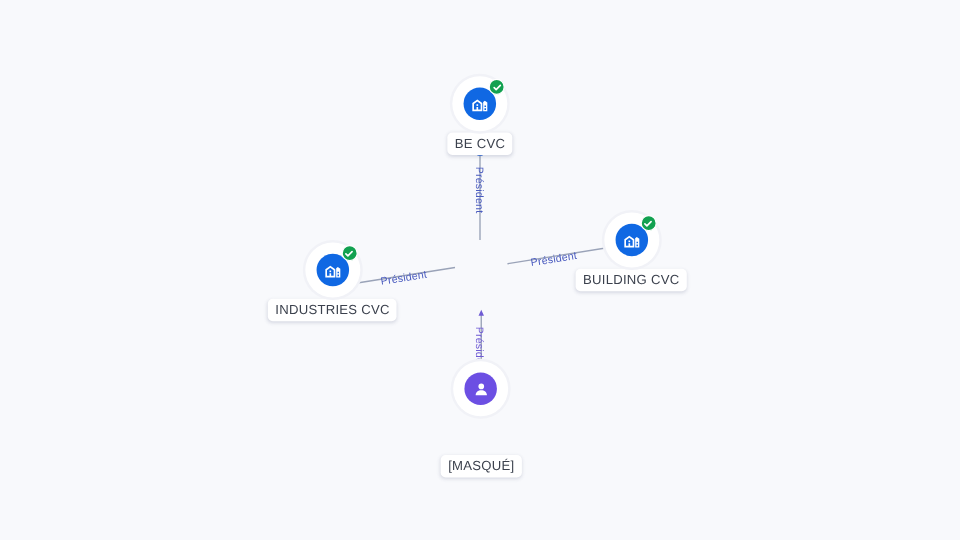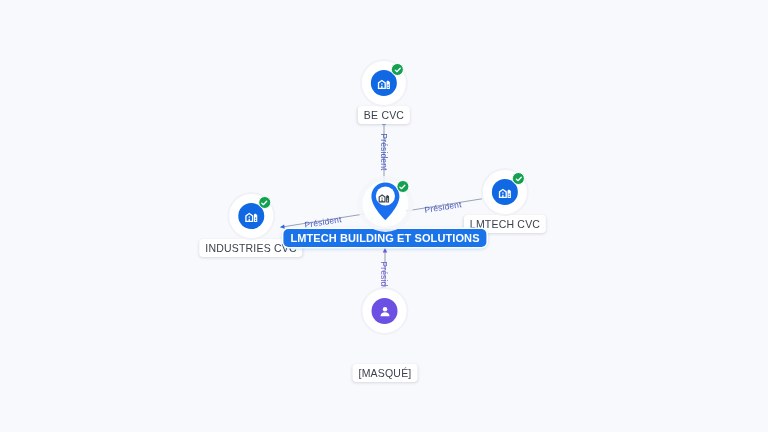--- a/index.html
+++ b/index.html
@@ -204,62 +204,41 @@
           <path d="M16 21V9.8l2-1.4 3 2.1V21h-5zm1.6-1.6h1.8v-1.9h-1.8v1.9zm0-3.4h1.8v-1.9h-1.8V16z"></path>
           <rect x="8" y="12.6" width="2" height="2"></rect>
         </svg>
       </div>
       <div class="badge">
         <svg width="8" height="8" viewBox="0 0 12 12">
           <path d="M2.2 6.2 L4.6 8.5 L9.6 3.4" stroke="#ffffff" stroke-width="2" fill="none" stroke-linecap="round" stroke-linejoin="round"></path>
         </svg>
       </div>
     </div>
-    <div class="node-label">LMTECH CVC</div>
-  </div>
-
-  <div class="node" style="left:251px; top:227px;">
+    <div class="node-label">BUILDING CVC</div>
+  </div>
+
+  <div class="node" style="left:266px; top:227px;">
     <div class="node-halo ring2">
       <div class="disc">
         <svg width="16" height="16" viewBox="0 0 24 24" fill="#ffffff">
           <path d="M3 21V11.2l6-4.2 6 4.2V21H3zm2-2h3v-3h2v3h3v-6.8L9 9.4 5 12.2V19z"></path>
           <path d="M16 21V9.8l2-1.4 3 2.1V21h-5zm1.6-1.6h1.8v-1.9h-1.8v1.9zm0-3.4h1.8v-1.9h-1.8V16z"></path>
           <rect x="8" y="12.6" width="2" height="2"></rect>
         </svg>
       </div>
       <div class="badge">
         <svg width="8" height="8" viewBox="0 0 12 12">
           <path d="M2.2 6.2 L4.6 8.5 L9.6 3.4" stroke="#ffffff" stroke-width="2" fill="none" stroke-linecap="round" stroke-linejoin="round"></path>
         </svg>
       </div>
     </div>
     <div class="node-label">INDUSTRIES CVC</div>
   </div>
 
-  <div class="node center" style="left:385px; top:214px;">
-    <div class="pin-wrap">
-      <div class="pin">
-        <svg width="34" height="44" viewBox="0 0 34 44">
-          <path d="M17 2.5c-7.7 0-14 6.2-14 13.9 0 9.2 11.2 20.8 13.3 23 .4.4 1 .4 1.4 0 2.1-2.2 13.3-13.8 13.3-23C31 8.7 24.7 2.5 17 2.5z" fill="#1a6ef0"></path>
-          <circle cx="17" cy="16" r="9.6" fill="#ffffff"></circle>
-          <g fill="#39414e" transform="translate(10.2,10.2) scale(0.58)">
-            <path d="M0 21V11.2l6-4.2 6 4.2V21H0zm2-2h3v-3h2v3h3v-6.8L6 9.4 2 12.2V19z"></path>
-            <path d="M13 21V9.8l2-1.4 3 2.1V21h-5zm1.6-1.6h1.8v-1.9h-1.8v1.9zm0-3.4h1.8v-1.9h-1.8V16z"></path>
-            <rect x="5" y="12.6" width="2" height="2"></rect>
-          </g>
-        </svg>
-      </div>
-      <div class="badge">
-        <svg width="8" height="8" viewBox="0 0 12 12">
-          <path d="M2.2 6.2 L4.6 8.5 L9.6 3.4" stroke="#ffffff" stroke-width="2" fill="none" stroke-linecap="round" stroke-linejoin="round"></path>
-        </svg>
-      </div>
-    </div>
-    <div class="node-label primary">LMTECH BUILDING ET SOLUTIONS</div>
-  </div>
 
   <div class="node" style="left:385px; top:337px;gap:30px;">
     <div class="node-halo ring2">
       <div class="disc purple">
         <svg width="15" height="15" viewBox="0 0 24 24" fill="#ffffff">
           <circle cx="12" cy="8.2" r="3.6"></circle>
           <path d="M4.8 19.5c0-3.8 3.2-6.3 7.2-6.3s7.2 2.5 7.2 6.3z"></path>
         </svg>
       </div>
     </div>

